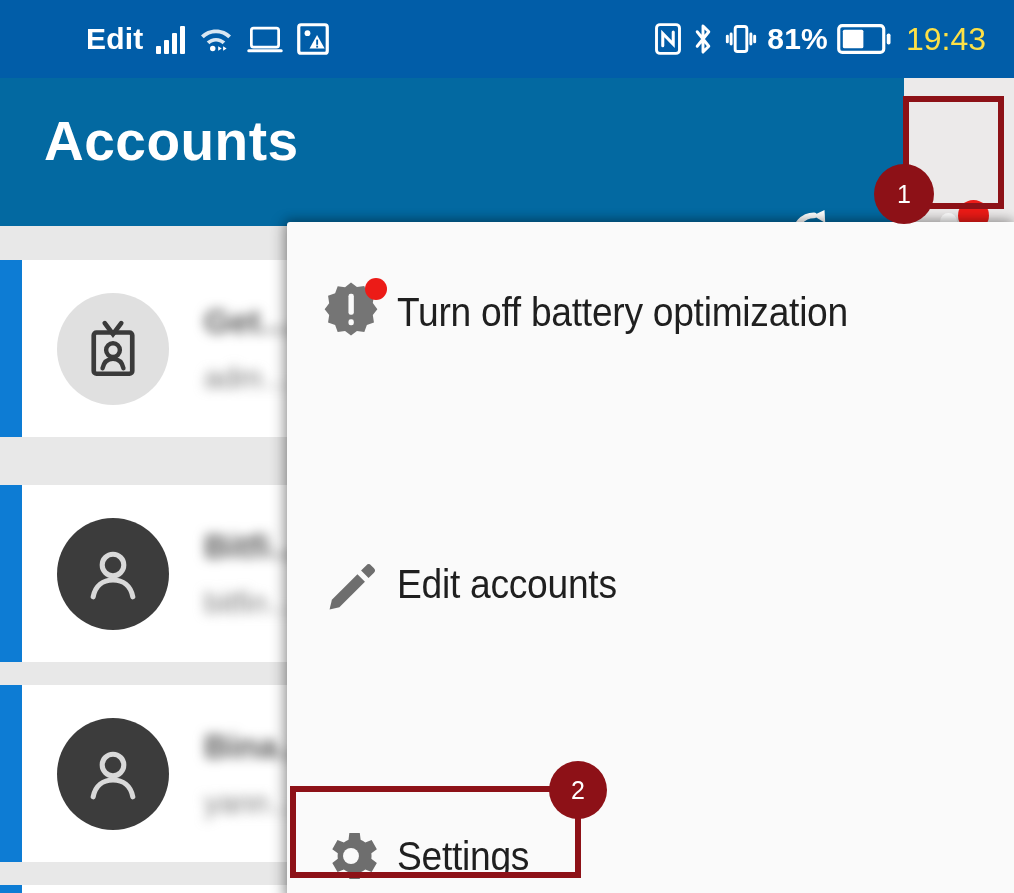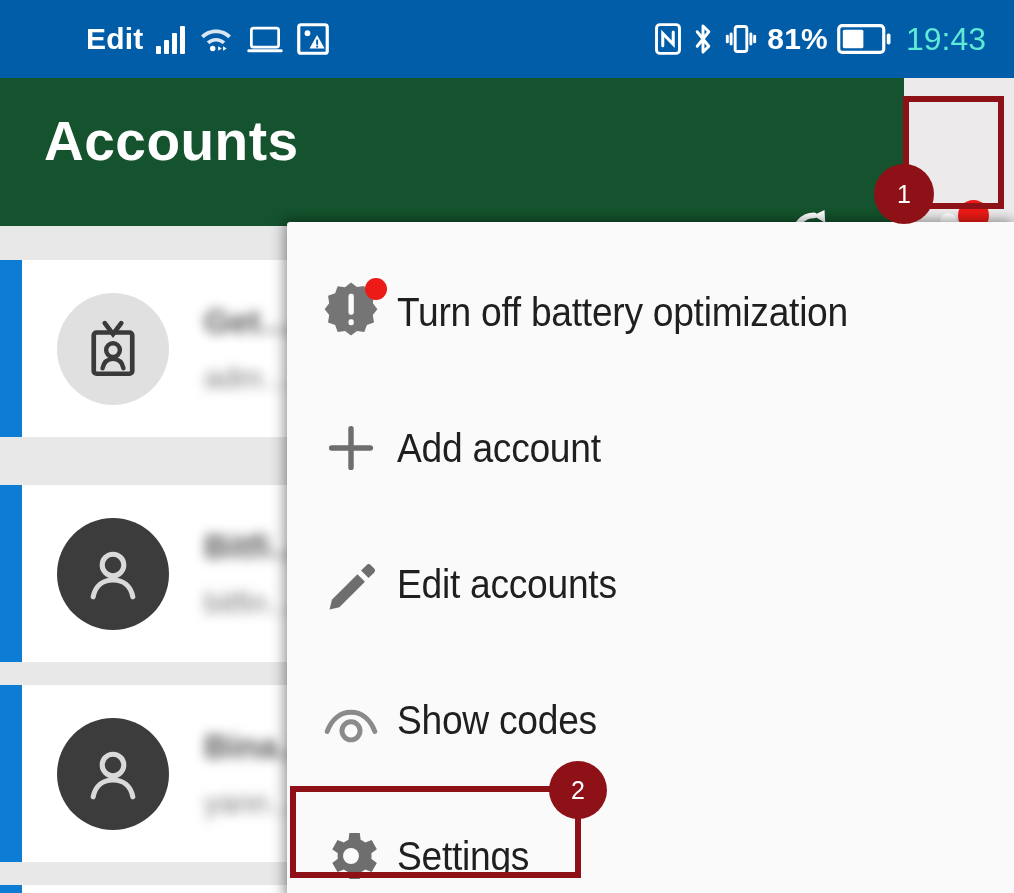--- a/index.html
+++ b/index.html
@@ -43,21 +43,21 @@
   }
   .sb-text {
     color: #ffffff;
     font-size: 30px;
     font-weight: 600;
     letter-spacing: .2px;
     line-height: 1;
     white-space: nowrap;
   }
   .sb-clock {
-    color: #5eead4;
+    color: #fde047;
     font-size: 32px;
     font-weight: 500;
     line-height: 1;
     margin-left: 6px;
     white-space: nowrap;
   }
   .sb-ico { display: block; }
 
   
   .bars { display: flex; align-items: flex-end; gap: 3px; height: 30px; }
@@ -65,21 +65,21 @@
   .bars i:nth-child(1) { height: 8px; }
   .bars i:nth-child(2) { height: 14px; }
   .bars i:nth-child(3) { height: 21px; }
   .bars i:nth-child(4) { height: 28px; }
 
   
   #app-bar {
     position: absolute;
     left: 0; top: 78px;
     width: 904px; height: 148px;
-    background: #14532d;
+    background: #0369a1;
   }
   #page-title {
     position: absolute;
     left: 44px; top: 30px;
     color: #ffffff;
     font-size: 55px;
     font-weight: bold;
     letter-spacing: .5px;
     line-height: 1.2;
   }
@@ -371,48 +371,31 @@
         <svg width="68" height="68" viewBox="0 0 24 24">
           <path d="M12 1.6l2.1 1.6 2.6-.4.9 2.5 2.5.9-.4 2.6L21.3 11l-1.6 2.1.4 2.6-2.5.9-.9 2.5-2.6-.4L12 20.3l-2.1-1.6-2.6.4-.9-2.5-2.5-.9.4-2.6L2.7 11l1.6-2.1-.4-2.6 2.5-.9.9-2.5 2.6.4z" fill="#757575"></path>
           <rect x="11.1" y="5.6" width="1.9" height="7.4" rx=".8" fill="#fafafa"></rect>
           <rect x="11.1" y="14.6" width="1.9" height="2.1" rx=".8" fill="#fafafa"></rect>
         </svg>
         <span id="battery-red-dot"></span>
       </span>
       <span class="menu-label">Turn off battery optimization</span>
     </div>
 
-    <div class="menu-item" style="top:158px;">
-      <span class="menu-icon">
-        <svg width="62" height="62" viewBox="0 0 24 24">
-          <path d="M12 4.5v15M4.5 12h15" stroke="#6e6e6e" stroke-width="2.1" stroke-linecap="round"></path>
-        </svg>
-      </span>
-      <span class="menu-label">Add account</span>
-    </div>
 
     <div class="menu-item" style="top:294px;">
       <span class="menu-icon">
         <svg width="62" height="62" viewBox="0 0 24 24">
           <path d="M4.6 18.1l9.9-9.9 2.9 2.9-9.9 9.9-3.8.9z" fill="#6e6e6e"></path>
           <path d="M15.9 6.8l2-2a1.3 1.3 0 0 1 1.9 0l1 1a1.3 1.3 0 0 1 0 1.9l-2 2z" fill="#6e6e6e"></path>
         </svg>
       </span>
       <span class="menu-label">Edit accounts</span>
     </div>
 
-    <div class="menu-item" style="top:430px;">
-      <span class="menu-icon">
-        <svg width="62" height="62" viewBox="0 0 24 24">
-          <path d="M2.8 16.4C4.6 11.6 8 9 12 9s7.4 2.6 9.2 7.4" fill="none" stroke="#8a8a8a" stroke-width="1.9" stroke-linecap="round"></path>
-          <circle cx="12" cy="16.2" r="3.5" fill="none" stroke="#8a8a8a" stroke-width="1.9"></circle>
-        </svg>
-      </span>
-      <span class="menu-label">Show codes</span>
-    </div>
 
     <div class="menu-item" style="top:566px;">
       <span class="menu-icon">
         <svg width="66" height="66" viewBox="0 0 24 24">
           <path d="M19.4 13a7.6 7.6 0 0 0 0-2l2-1.5-1.9-3.3-2.3.9a7.6 7.6 0 0 0-1.7-1l-.3-2.5h-3.8l-.3 2.5a7.6 7.6 0 0 0-1.7 1l-2.3-.9L5.2 9.5 7.2 11a7.6 7.6 0 0 0 0 2l-2 1.5 1.9 3.3 2.3-.9a7.6 7.6 0 0 0 1.7 1l.3 2.5h3.8l.3-2.5a7.6 7.6 0 0 0 1.7-1l2.3.9 1.9-3.3z" fill="#6e6e6e"></path>
           <circle cx="12" cy="12" r="2.9" fill="#fafafa"></circle>
         </svg>
       </span>
       <span class="menu-label">Settings</span>
     </div>

